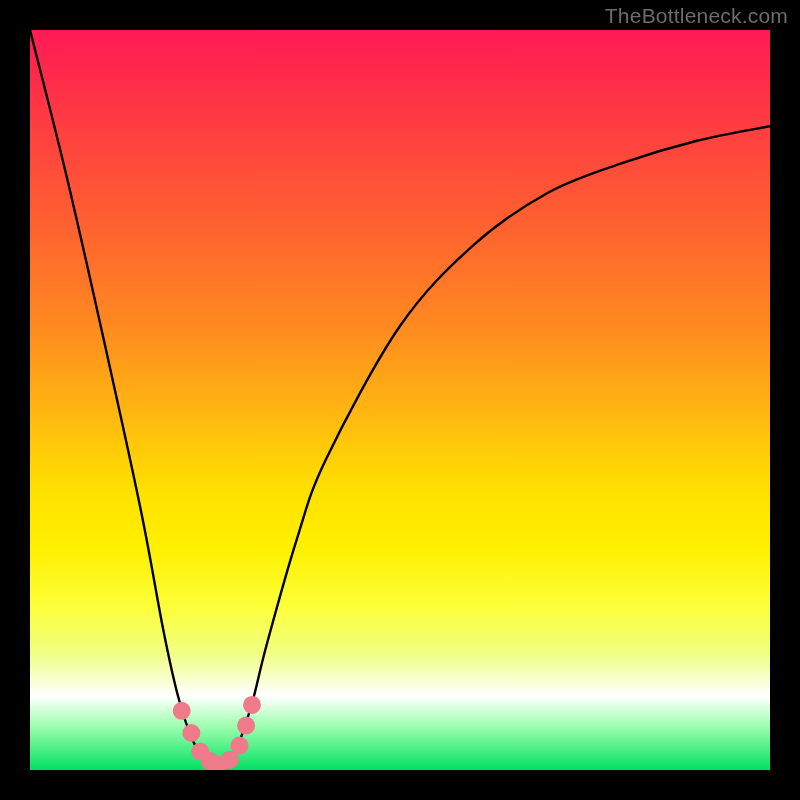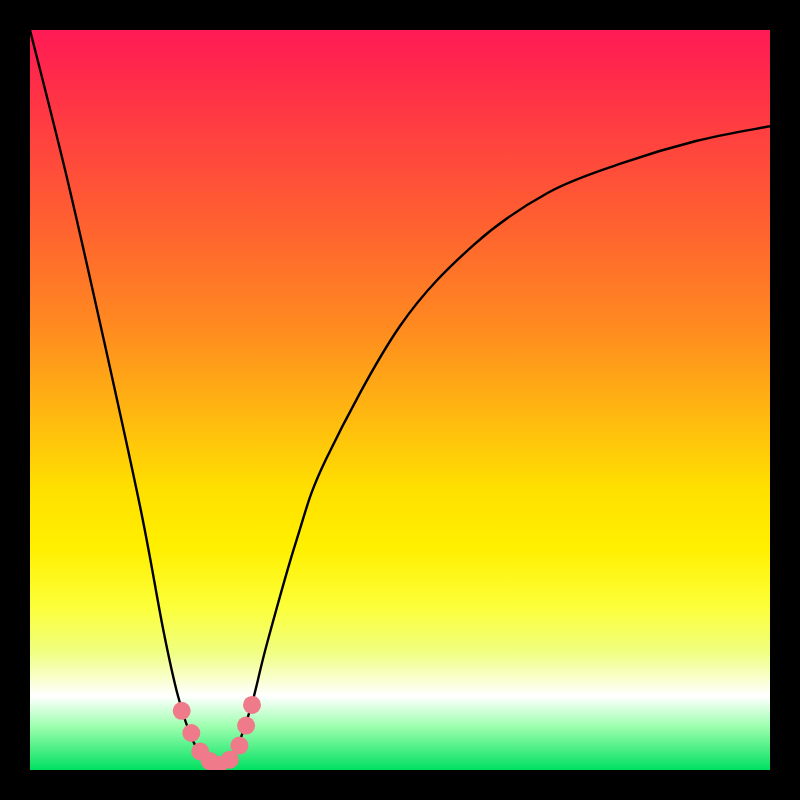--- a/index.html
+++ b/index.html
@@ -53,20 +53,21 @@
     position: absolute;
     left: 0;
     top: 0;
   }
 </style>
 </head>
 <body>
 
 <div class="frame">
 
+  <div class="watermark">TheBottleneck.com</div>
 
   <div class="plot-area">
     <svg id="chart-svg" width="740" height="740" viewBox="0 0 740 740">
       <path id="curve-path" fill="none" stroke="#000" stroke-width="2.4" stroke-linejoin="round" stroke-linecap="round" d="M 0 0 C 6.166666666666667 24.666666666666668 24.666666666666664 96.19999999999999 37 148 C 49.333333333333336 199.8 61.666666666666664 255.3 74 310.8 C 86.33333333333333 366.3 101.13333333333334 432.9 111 481 C 120.86666666666666 529.1 127.03333333333332 568.5666666666666 133.2 599.4 C 139.36666666666665 630.2333333333333 143.06666666666666 647.5 148 666 C 152.93333333333334 684.5 157.86666666666667 699.3 162.8 710.4 C 167.73333333333335 721.5 173.9 727.6666666666667 177.6 732.6 C 181.29999999999998 737.5333333333333 182.53333333333333 738.7666666666667 185 740 C 187.46666666666667 741.2333333333333 189.93333333333334 741.2333333333333 192.4 740 C 194.86666666666667 738.7666666666667 197.33333333333334 736.3000000000001 199.8 732.6 C 202.26666666666668 728.9 203.50000000000003 727.6666666666666 207.20000000000002 717.8 C 210.9 707.9333333333333 217.06666666666666 690.6666666666666 222 673.4 C 226.93333333333334 656.1333333333333 229.4 641.3333333333334 236.8 614.2 C 244.20000000000002 587.0666666666667 256.5333333333333 541.4333333333334 266.4 510.6 C 276.26666666666665 479.76666666666665 278.73333333333335 464.96666666666664 296 429.2 C 313.26666666666665 393.43333333333334 345.3333333333333 331.76666666666665 370 296 C 394.6666666666667 260.23333333333335 419.3333333333333 236.80000000000004 444 214.60000000000002 C 468.6666666666667 192.4 493.3333333333333 176.36666666666662 518 162.79999999999995 C 542.6666666666666 149.2333333333333 567.3333333333334 141.83333333333337 592 133.20000000000005 C 616.6666666666666 124.56666666666672 641.3333333333334 117.16666666666667 666 111 C 690.6666666666666 104.83333333333333 727.6666666666666 98.6666666666667 740 96.20000000000005"></path>
       <g id="markers-group">
           <circle cx="151.7" cy="680.8" r="9" fill="#ef7a8a"></circle>
           <circle cx="161.32" cy="703" r="9" fill="#ef7a8a"></circle>
           <circle cx="170.20000000000002" cy="721.5" r="9" fill="#ef7a8a"></circle>
           <circle cx="179.82" cy="731.12" r="9" fill="#ef7a8a"></circle>
           <circle cx="188.70000000000002" cy="734.82" r="9" fill="#ef7a8a"></circle>

